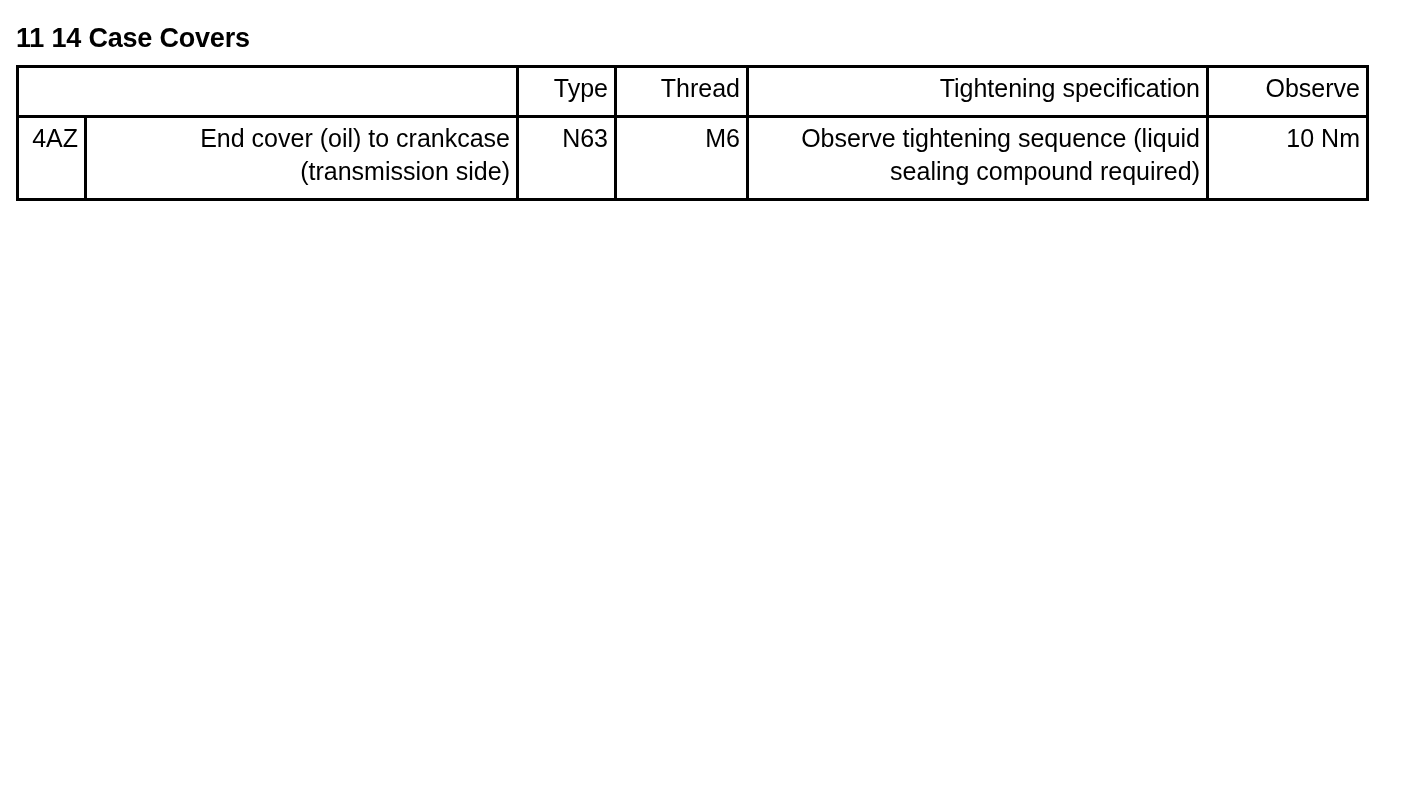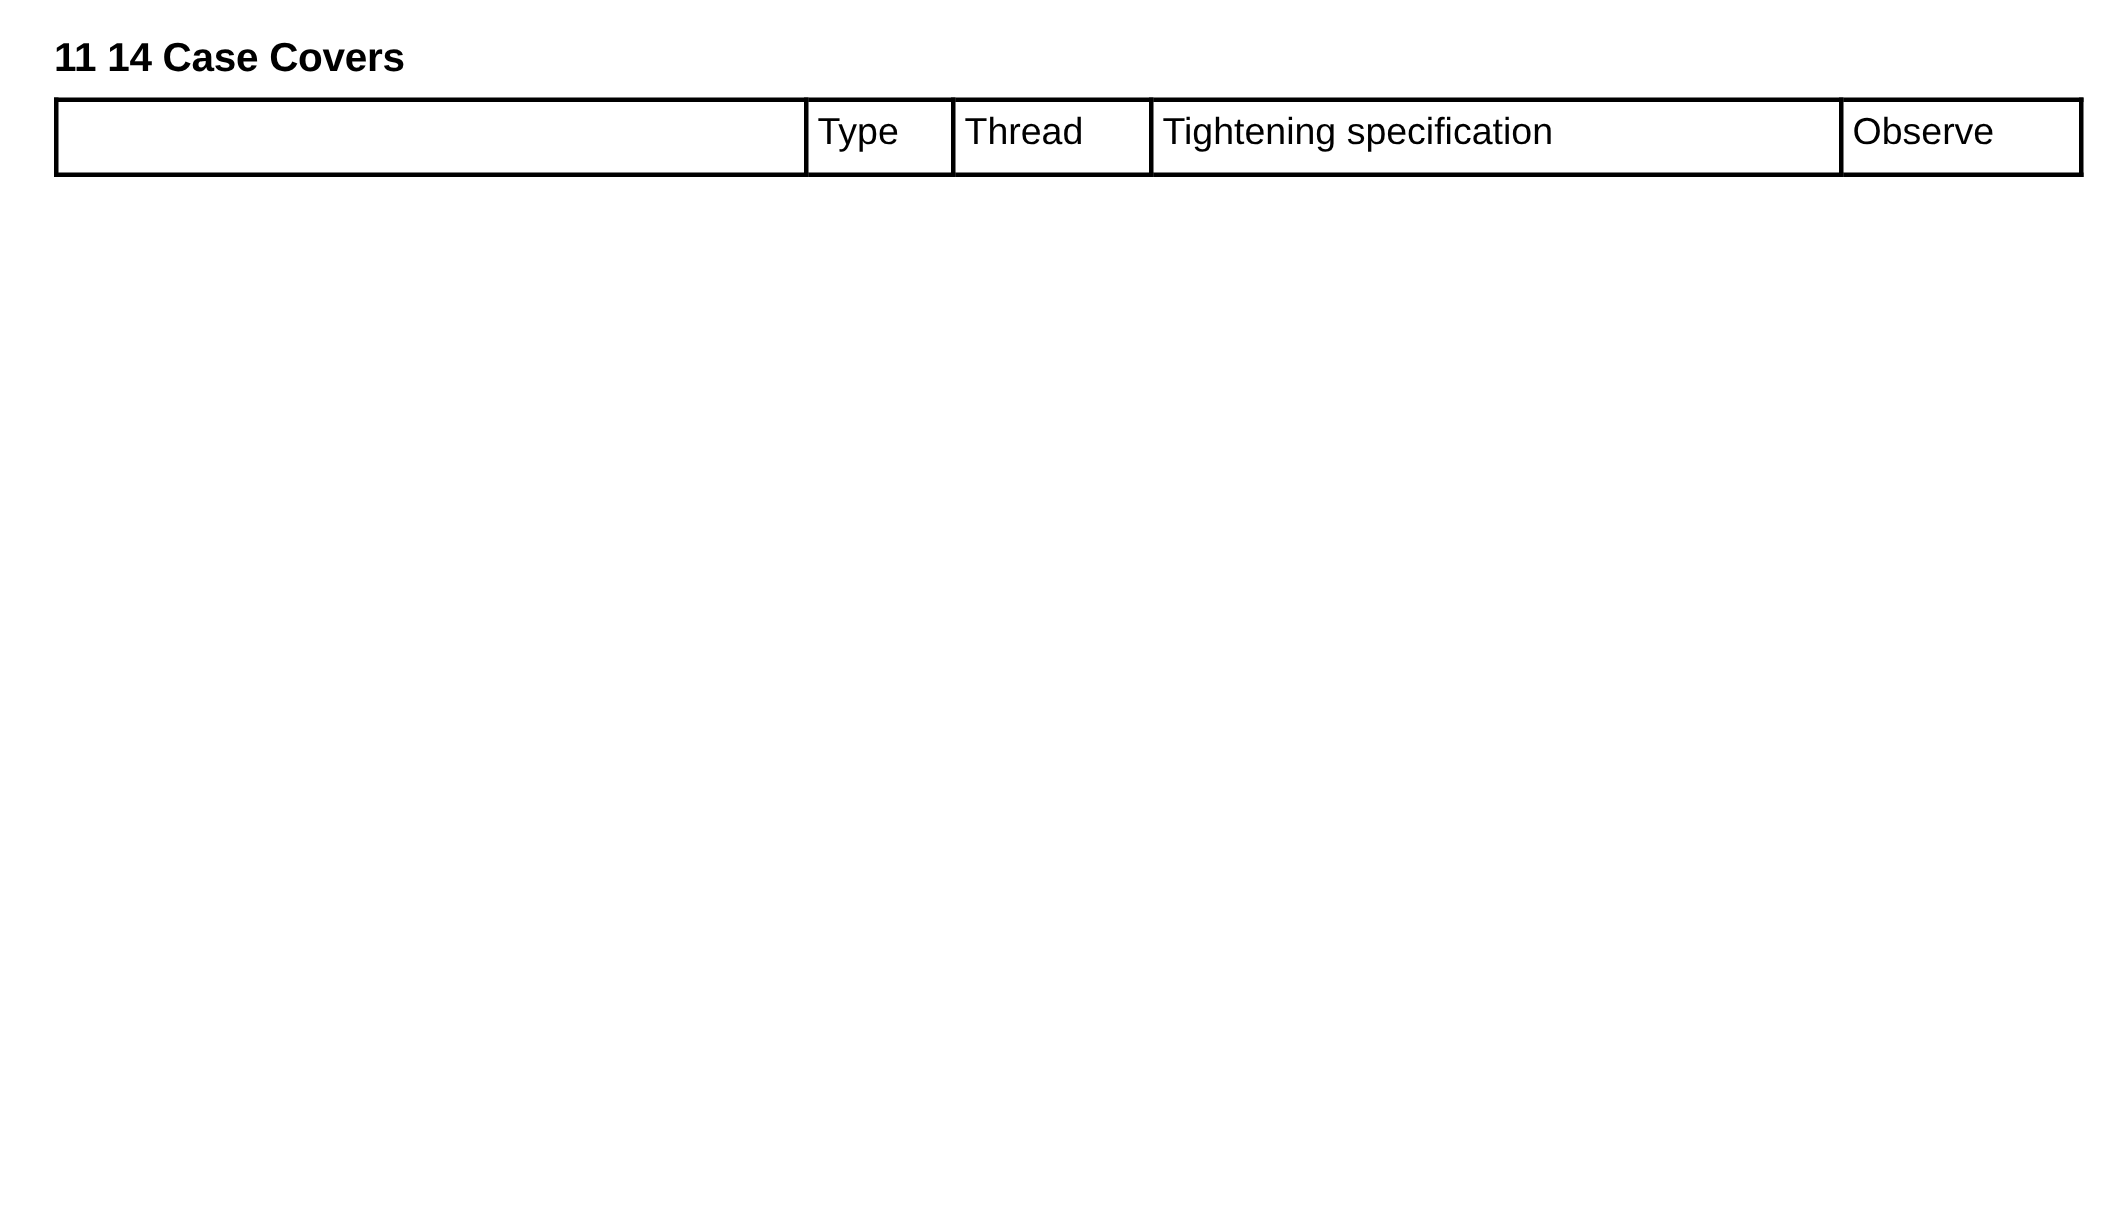--- a/index.html
+++ b/index.html
@@ -12,21 +12,21 @@
     height: 812px;
     font-family: "Liberation Sans", sans-serif;
     color: #000000;
     overflow: hidden;
   }
   .page {
     position: relative;
     width: 1364px;
     height: 812px;
     box-sizing: border-box;
-    padding: 24px 22px 0 36px;
+    padding: 24px 22px 0 16px;
   }
   .doc-title {
     font-size: 27px;
     font-weight: bold;
     letter-spacing: -0.2px;
     margin: 0 0 11px 0;
     line-height: 1.1;
   }
   table.spec-table {
     border-collapse: collapse;
@@ -35,21 +35,21 @@
     border: 3px solid #000;
   }
   table.spec-table th,
   table.spec-table td {
     border: 3px solid #000;
     vertical-align: top;
     padding: 4px 6px 10px 6px;
     font-size: 25px;
     line-height: 1.32;
     font-weight: normal;
-    text-align: left;
+    text-align: right;
   }
   thead th {
     font-weight: bold;
     padding-top: 3px;
     padding-bottom: 6px;
     white-space: nowrap;
   }
   
   col.c-id    { width: 68px; }
   col.c-desc  { width: 432px; }
@@ -96,17 +96,25 @@
         <th>Thread</th>
         <th>Tightening specification</th>
         <th>Observe</th>
       </tr>
     </thead>
     <tbody>
 
 
 
 
+      <tr class="row-tall">
+        <td class="id-cell">4AZ</td>
+        <td class="desc-cell">End cover (oil) to crankcase (transmission side)</td>
+        <td>N63</td>
+        <td>M6</td>
+        <td>Observe tightening sequence (liquid sealing compound required)</td>
+        <td>10 Nm</td>
+      </tr>
 
 
     </tbody>
   </table>
 </div>
 
 </body></html>

